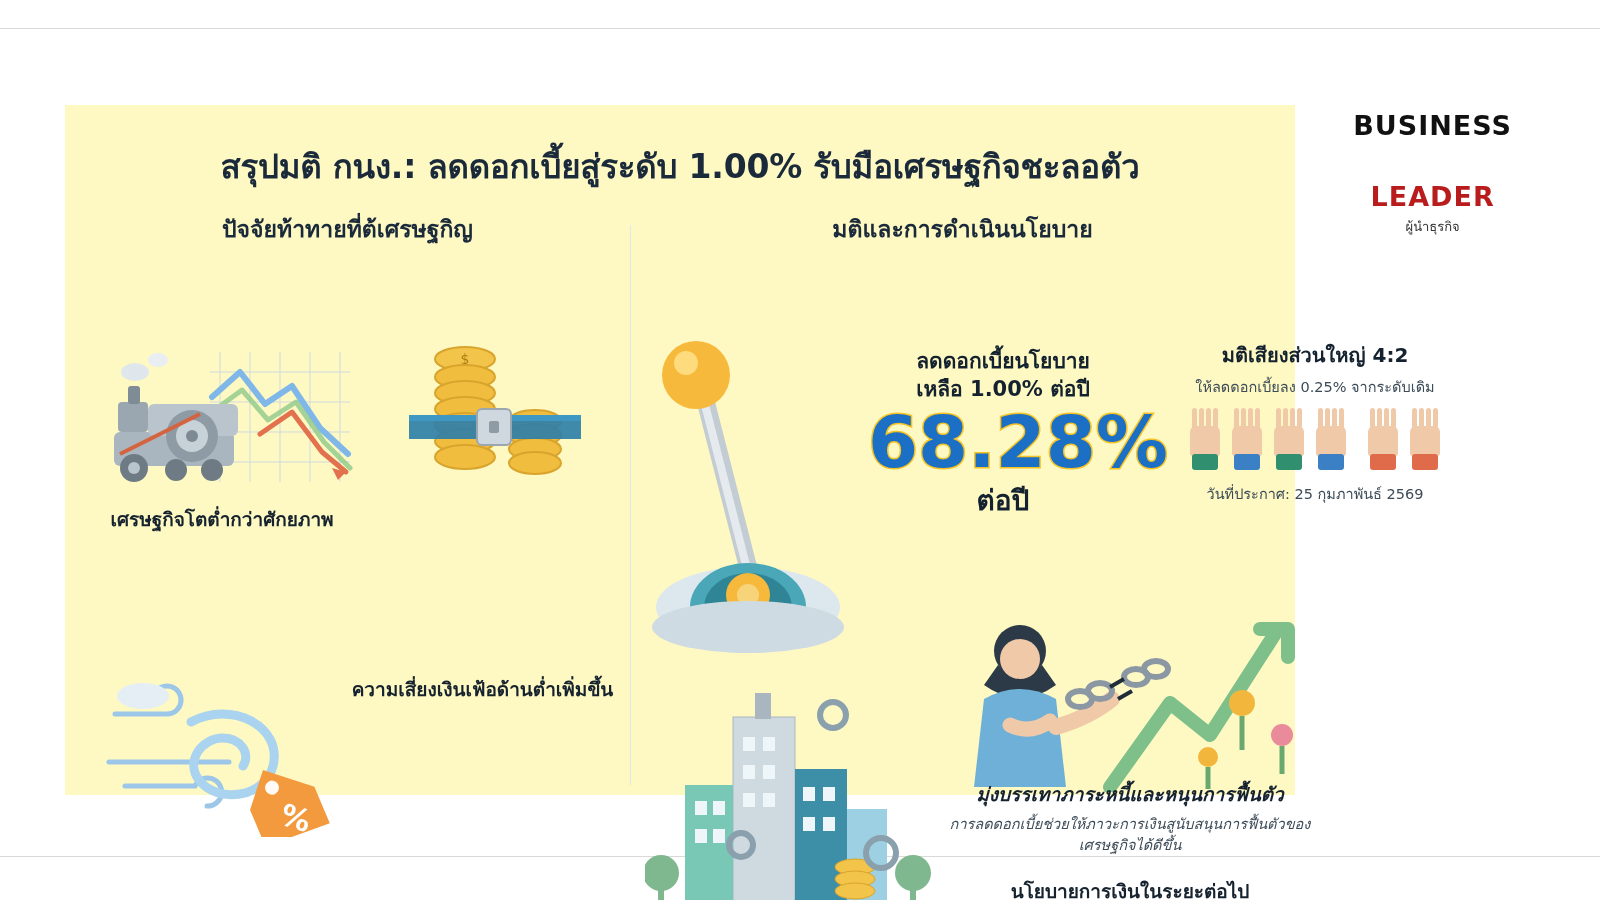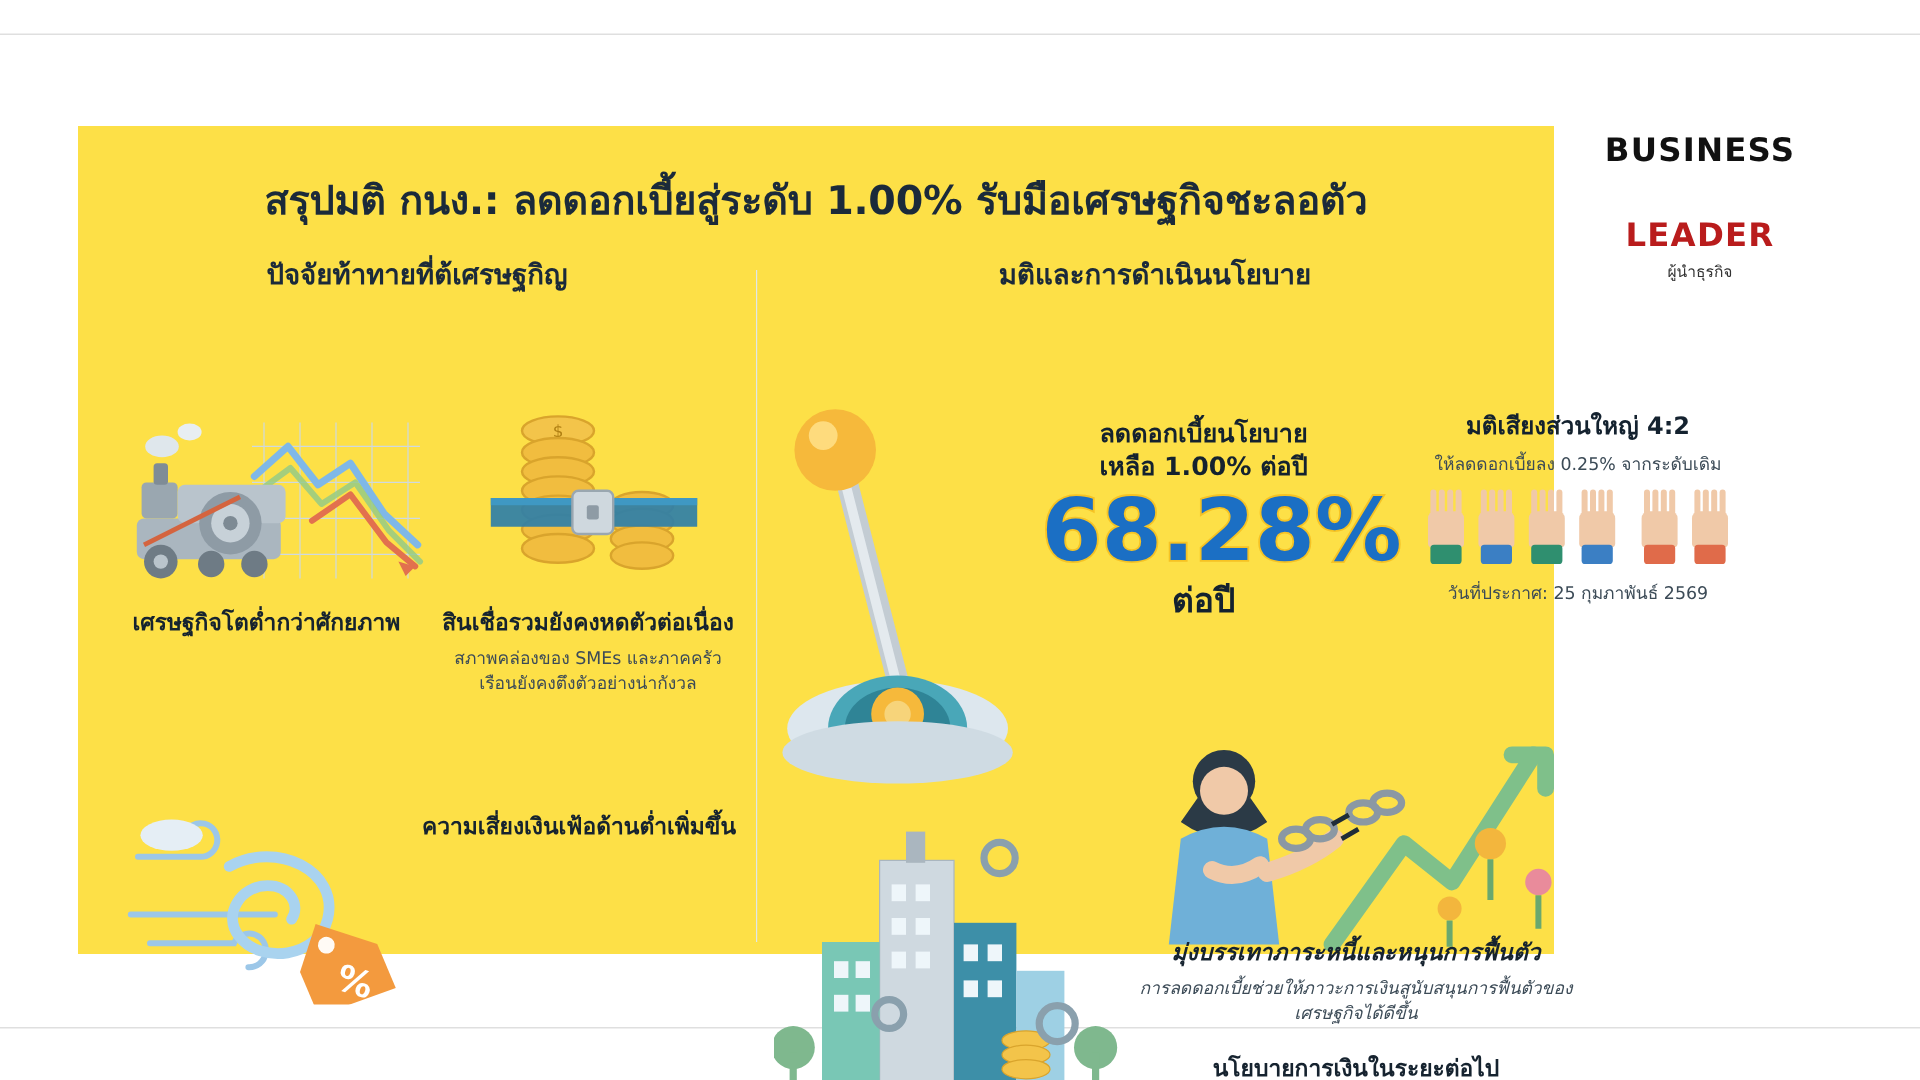--- a/index.html
+++ b/index.html
@@ -10,42 +10,42 @@
     overflow:hidden;
     position:relative;
   }
   .rule{position:absolute;left:0;width:1600px;height:1px;background:#d8d8d8;}
   .rule.top{top:28px;}
   .rule.bottom{top:856px;}
 
   
   .info-card{
     position:absolute;left:65px;top:105px;width:1230px;height:690px;
-    background:#fde047;
+    background:#fef9c3;
     display:flex;flex-direction:column;
   }
   .info-title{
     text-align:center;
     font-size:33px;font-weight:bold;color:#1b2a3a;
     margin-top:35px;letter-spacing:-0.2px;
     font-family:"DejaVu Sans","Liberation Sans",sans-serif;
   }
   .columns{display:flex;flex:1;margin-top:14px;}
   .col-left{width:565px;position:relative;}
   .col-right{flex:1;position:relative;}
   .divider{
     position:absolute;left:565px;top:120px;width:1px;height:560px;background:#dfe7ea;
   }
   .col-head{
     text-align:center;font-size:23px;font-weight:bold;color:#1b2a3a;
     margin-top:4px;
   }
 
   
-  .brand{position:absolute;right:104px;top:110px;text-align:center;}
+  .brand{position:absolute;right:88px;top:110px;text-align:center;}
   .brand .l1{font-size:27px;font-weight:bold;letter-spacing:1px;color:#111;line-height:1.15;}
   .brand .l2{font-size:27px;font-weight:bold;letter-spacing:1px;color:#b91c1c;line-height:1.15;margin-top:40px;}
   .brand .l3{font-size:13px;color:#333;margin-top:4px;}
 
   
   .item{position:absolute;}
   .item h4{margin:0;font-size:19px;font-weight:bold;color:#16232f;line-height:1.35;}
   .item p{margin:6px 0 0;font-size:14.5px;color:#3c4b57;line-height:1.5;}
 
   
@@ -160,24 +160,20 @@
             <rect x="82" y="72" width="34" height="36" rx="5" fill="#cfd8de" stroke="#9aa7b0" stroke-width="2"></rect>
             <rect x="94" y="84" width="10" height="12" rx="2" fill="#8e9ba5"></rect>
           </g>
         </svg>
       </div>
 
       <div class="item" id="it-econ">
         <h4>เศรษฐกิจโตต่ำกว่าศักยภาพ</h4>
       </div>
 
-      <div class="item" id="it-credit">
-        <h4>สินเชื่อรวมยังคงหดตัวต่อเนื่อง</h4>
-        <p>สภาพคล่องของ SMEs และภาคครัวเรือนยังคงตึงตัวอย่างน่ากังวล</p>
-      </div>
 
       <div class="art" id="art-wind">
         <svg viewBox="0 0 260 175" width="260" height="175">
           <g fill="none" stroke="#9cc7e8" stroke-width="5" stroke-linecap="round">
             <path d="M20 52 h52 a14 14 0 1 0 -13 -19"></path>
             <path d="M14 100 h120"></path>
             <path d="M30 124 h70 a14 14 0 1 1 12 20"></path>
           </g>
           <path d="M96 60 c40 -22 92 4 82 44 c-8 32 -56 38 -74 14 c-14 -18 2 -42 24 -42 c18 0 28 16 20 28" fill="none" stroke="#a9d3ef" stroke-width="9" stroke-linecap="round"></path>
           <ellipse cx="48" cy="34" rx="26" ry="13" fill="#e5eef5"></ellipse>

